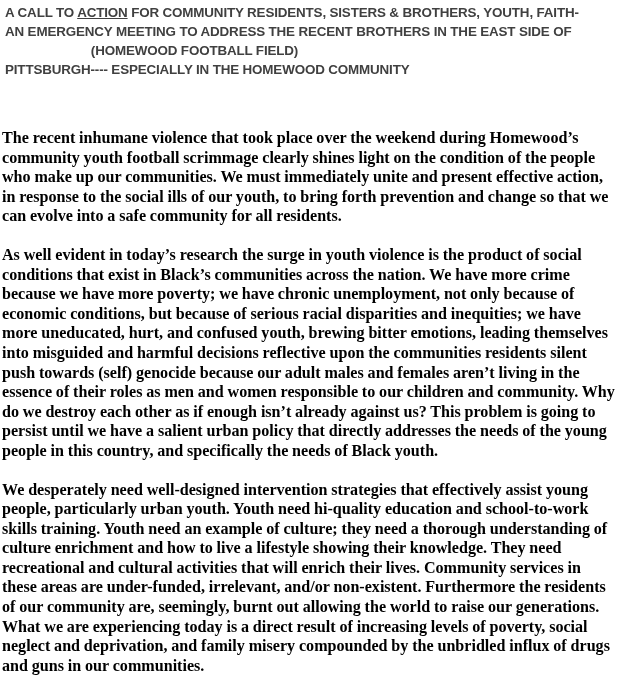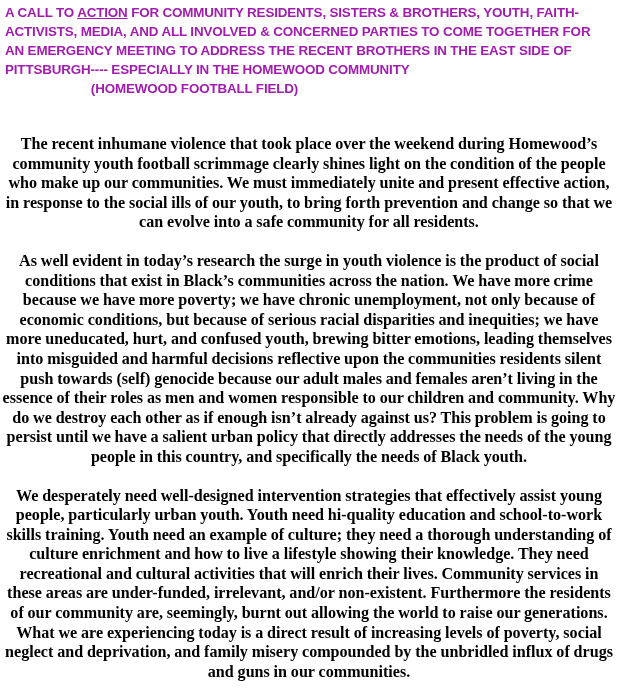--- a/index.html
+++ b/index.html
@@ -33,21 +33,21 @@
     padding: 3px 6px 0 5px;
     box-sizing: border-box;
   }
   .heading-line {
     font-family: "Liberation Sans", "DejaVu Sans", sans-serif;
     font-weight: bold;
     font-size: 13.4px;
     line-height: 19px;
     letter-spacing: -0.15px;
     white-space: nowrap;
-    color: #a21caf;
+    color: #404040;
   }
   .heading-line.centered {
     text-align: center;
     padding-right: 232px;
   }
   .u-action {
     text-decoration: underline;
     text-underline-offset: 1px;
   }
 
@@ -58,45 +58,44 @@
     top: 126px;
     width: 622px;
     padding: 0 6px 0 2px;
     box-sizing: border-box;
   }
   .para {
     font-family: "Liberation Serif", "DejaVu Serif", serif;
     font-weight: bold;
     font-size: 16.1px;
     line-height: 19.6px;
-    text-align: center;
-    margin: 8px 0 19px 0;
+    text-align: left;
+    margin: 2px 0 19px 0;
     color: #000000;
     word-spacing: -0.2px;
   }
   .para:last-child { margin-bottom: 0; }
   .it { }
 </style>
 </head>
 <body>
 
 <div id="page">
 
   <div class="heading-block">
 
     <div class="heading-line"><span>A CALL TO </span><span class="u-action">ACTION</span><span> FOR COMMUNITY RESIDENTS, SISTERS &amp; BROTHERS, YOUTH, FAITH-</span></div>
 
 
-    <div class="heading-line">ACTIVISTS, MEDIA, AND ALL INVOLVED &amp; CONCERNED PARTIES TO COME TOGETHER FOR</div>
 
     <div class="heading-line">AN EMERGENCY MEETING TO ADDRESS THE RECENT BROTHERS IN THE EAST SIDE OF</div>
 
+    <div class="heading-line centered">(HOMEWOOD FOOTBALL FIELD)</div>
+
     <div class="heading-line">PITTSBURGH---- ESPECIALLY IN THE HOMEWOOD COMMUNITY</div>
-
-    <div class="heading-line centered">(HOMEWOOD FOOTBALL FIELD)</div>
   </div>
 
   <div class="body-block">
 
     <p class="para">The recent inhumane violence that took place over the weekend during Homewood’s community youth football scrimmage clearly shines light on the condition of the people who make up our communities. We must immediately unite and present effective action, in response to the social ills of our youth, to bring forth prevention and change so that we can evolve into a safe community for all residents.</p>
 
     <p class="para"><span>As well evident in today’s research the surge in youth violence is the product of social conditions that exist in Black’s communities across the nation. We have more crime because we have more poverty; we have chronic unemployment, not only because of economic conditions, but because of serious racial disparities and inequities; we have more uneducated, hurt, and confused youth, brewing bitter emotions, leading themselves into misguided and harmful decisions reflective upon the communities residents silent push towards (self) genocide because our adult males and females aren’t living in the essence of their roles as </span><span class="it">men</span><span> and </span><span class="it">women</span><span> responsible to our children and community. Why do we destroy each other as if enough isn’t already against us? This problem is going to persist until we have a salient urban policy that directly addresses the needs of the young people in this country, and specifically the needs of Black youth.</span></p>
 
     <p class="para">We desperately need well-designed intervention strategies that effectively assist young people, particularly urban youth. Youth need hi-quality education and school-to-work skills training. Youth need an example of culture; they need a thorough understanding of culture enrichment and how to live a lifestyle showing their knowledge. They need recreational and cultural activities that will enrich their lives. Community services in these areas are under-funded, irrelevant, and/or non-existent. Furthermore the residents of our community are, seemingly, burnt out allowing the world to raise our generations. What we are experiencing today is a direct result of increasing levels of poverty, social neglect and deprivation, and family misery compounded by the unbridled influx of drugs and guns in our communities.</p>
 

